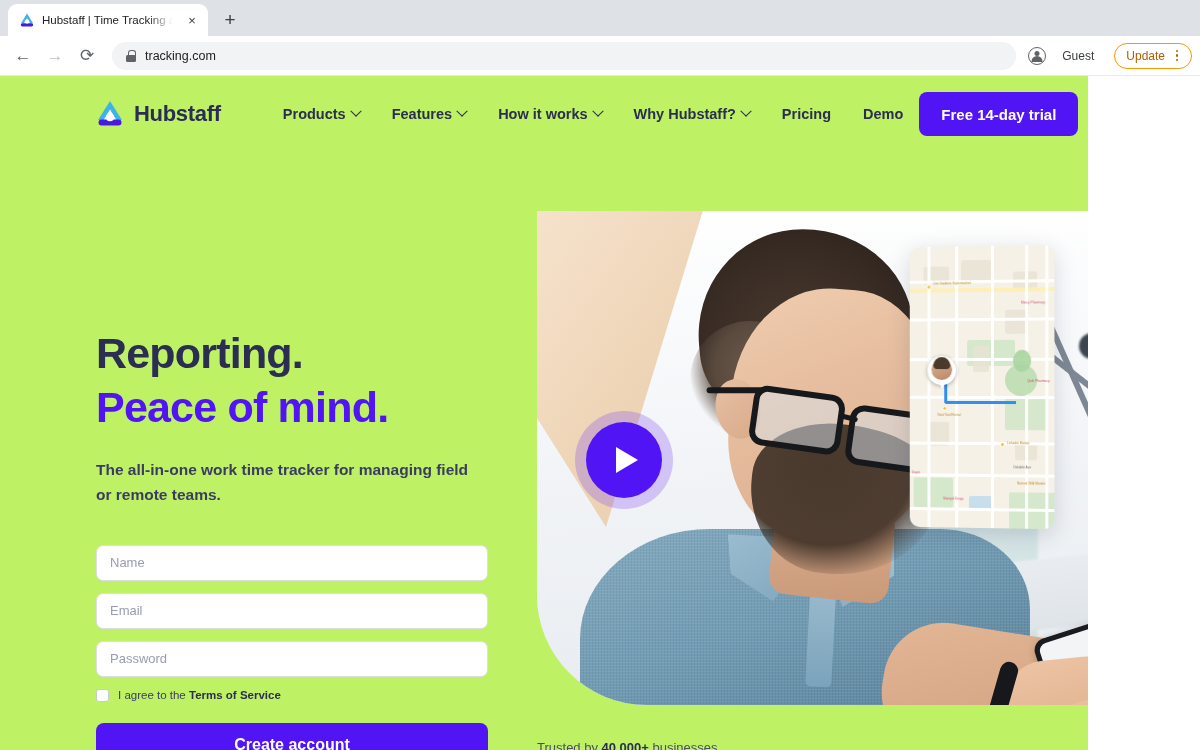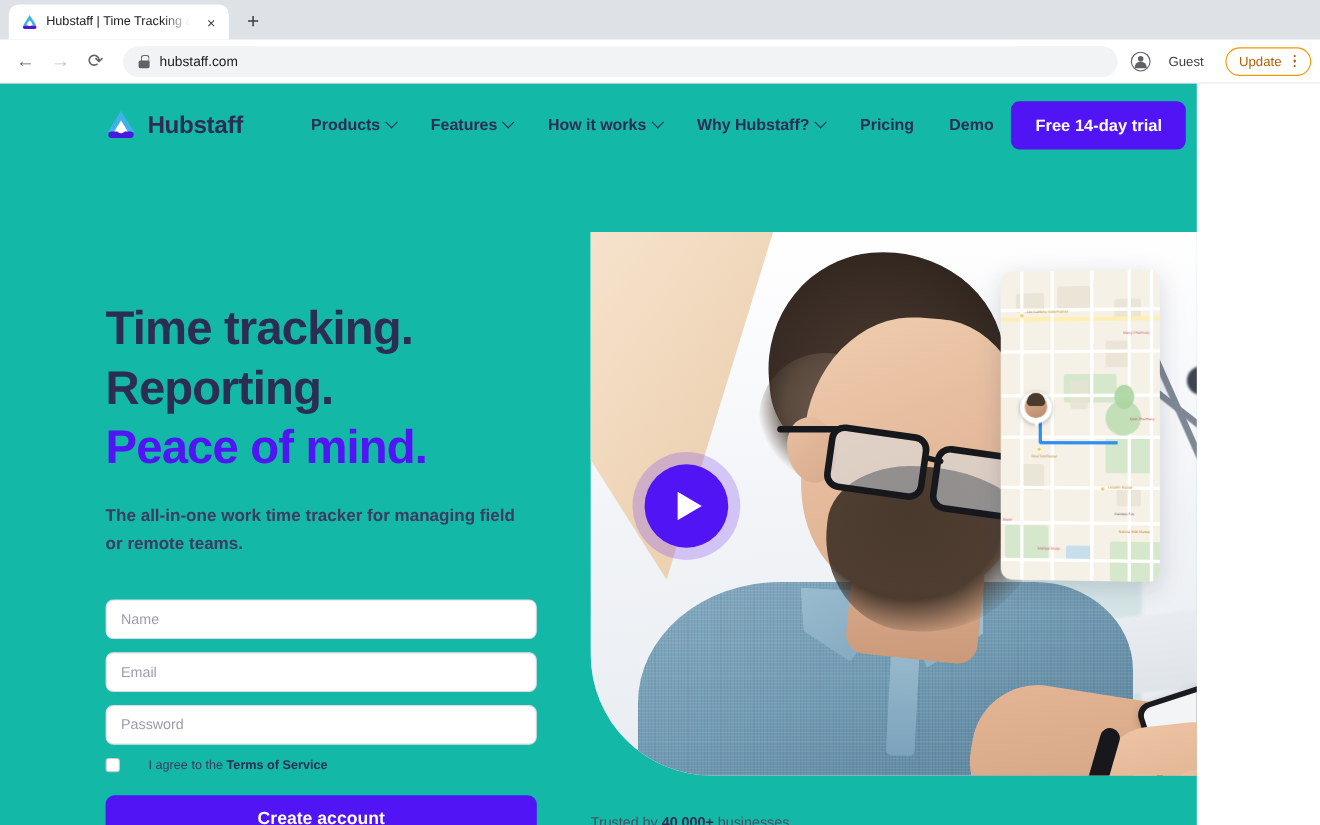--- a/index.html
+++ b/index.html
@@ -94,21 +94,21 @@
     margin-left: 8px;
   }
   .update-label { font-size: 12px; color: #b06000; font-weight: 500; }
   .kebab {
     width: 16px; display: flex; flex-direction: column; align-items: center;
     gap: 2px;
   }
   .kebab i { width: 2.6px; height: 2.6px; border-radius: 50%; background: #b06000; display:block; }
 
   
-  .page { position: relative; width: 1088px; height: 674px; background: #14b8a6; overflow: hidden; }
+  .page { position: relative; width: 1088px; height: 674px; background: #bef264; overflow: hidden; }
 
   
   .sitenav {
     height: 76px; display: flex; align-items: center;
     padding: 0 53px 0 95px; gap: 0;
   }
   .brand { display: flex; align-items: center; gap: 9px; margin-right: 46px; }
   .brand-mark { width: 30px; height: 30px; position: relative; flex: 0 0 30px; }
   .brand-name {
     font-size: 22px; font-weight: 700; color: #2b2d52; letter-spacing: -0.3px;
@@ -147,21 +147,21 @@
     margin-top: 22px; font-size: 15.5px; font-weight: 700;
     color: #3a3c63; line-height: 1.62; width: 385px;
   }
   .signup-form { margin-top: 38px; width: 392px; }
   .field {
     width: 392px; height: 36px; border: 1px solid #dcdde5; border-radius: 7px;
     background: #fff; font-size: 13px; color: #2b2d52; padding: 0 13px;
     margin-bottom: 12px; font-family: "Liberation Sans", sans-serif; display: block;
   }
   .field::placeholder { color: #9a9cb0; }
-  .terms-row { display: flex; align-items: flex-end; gap: 26px; margin-top: 12px; }
+  .terms-row { display: flex; align-items: center; gap: 9px; margin-top: 12px; }
   .checkbox {
     width: 13px; height: 13px; border: 1.3px solid #c8cad6; border-radius: 3px;
     background: #fff; flex: 0 0 13px;
   }
   .terms-text { font-size: 11.5px; color: #3a3c63; }
   .terms-text b { font-weight: 700; color: #2b2d52; }
   .btn-create {
     margin-top: 21px; width: 392px; height: 45px; background: #5014f5;
     border: none; border-radius: 8px; color: #fff; font-size: 16px;
     font-weight: 700; font-family: "Liberation Sans", sans-serif;
@@ -415,21 +415,21 @@
     </div>
     <div class="newtab">+</div>
   </div>
 
   <div class="toolbar">
     <div class="navbtn">←</div>
     <div class="navbtn disabled">→</div>
     <div class="navbtn">⟳</div>
     <div class="omnibox">
       <span class="lock"></span>
-      <span class="url">hubstaff.com</span>
+      <span class="url">tracking.com</span>
     </div>
     <div class="profile-chip">
       <span class="avatar-circle"></span>
       <span class="profile-name">Guest</span>
     </div>
     <div class="update-btn">
       <span class="update-label">Update</span>
       <span class="kebab">
           <i></i>
           <i></i>
@@ -584,21 +584,21 @@
 
     <div class="play-wrap">
       <div class="play-halo"></div>
       <div class="play-core">
         <div class="play-tri"></div>
       </div>
     </div>
 
     <div class="hero-left">
       <h1 class="headline">
-        <span>Time tracking.</span><br>
+        <br>
         <span>Reporting.</span><br>
         <span class="accent">Peace of mind.</span>
       </h1>
       <p class="subhead">The all-in-one work time tracker for managing field or remote teams.</p>
 
       <div class="signup-form">
         <input class="field" type="text" placeholder="Name" style="">
         <input class="field" type="text" placeholder="Email" style="">
         <input class="field" type="password" placeholder="Password" style="">
 

